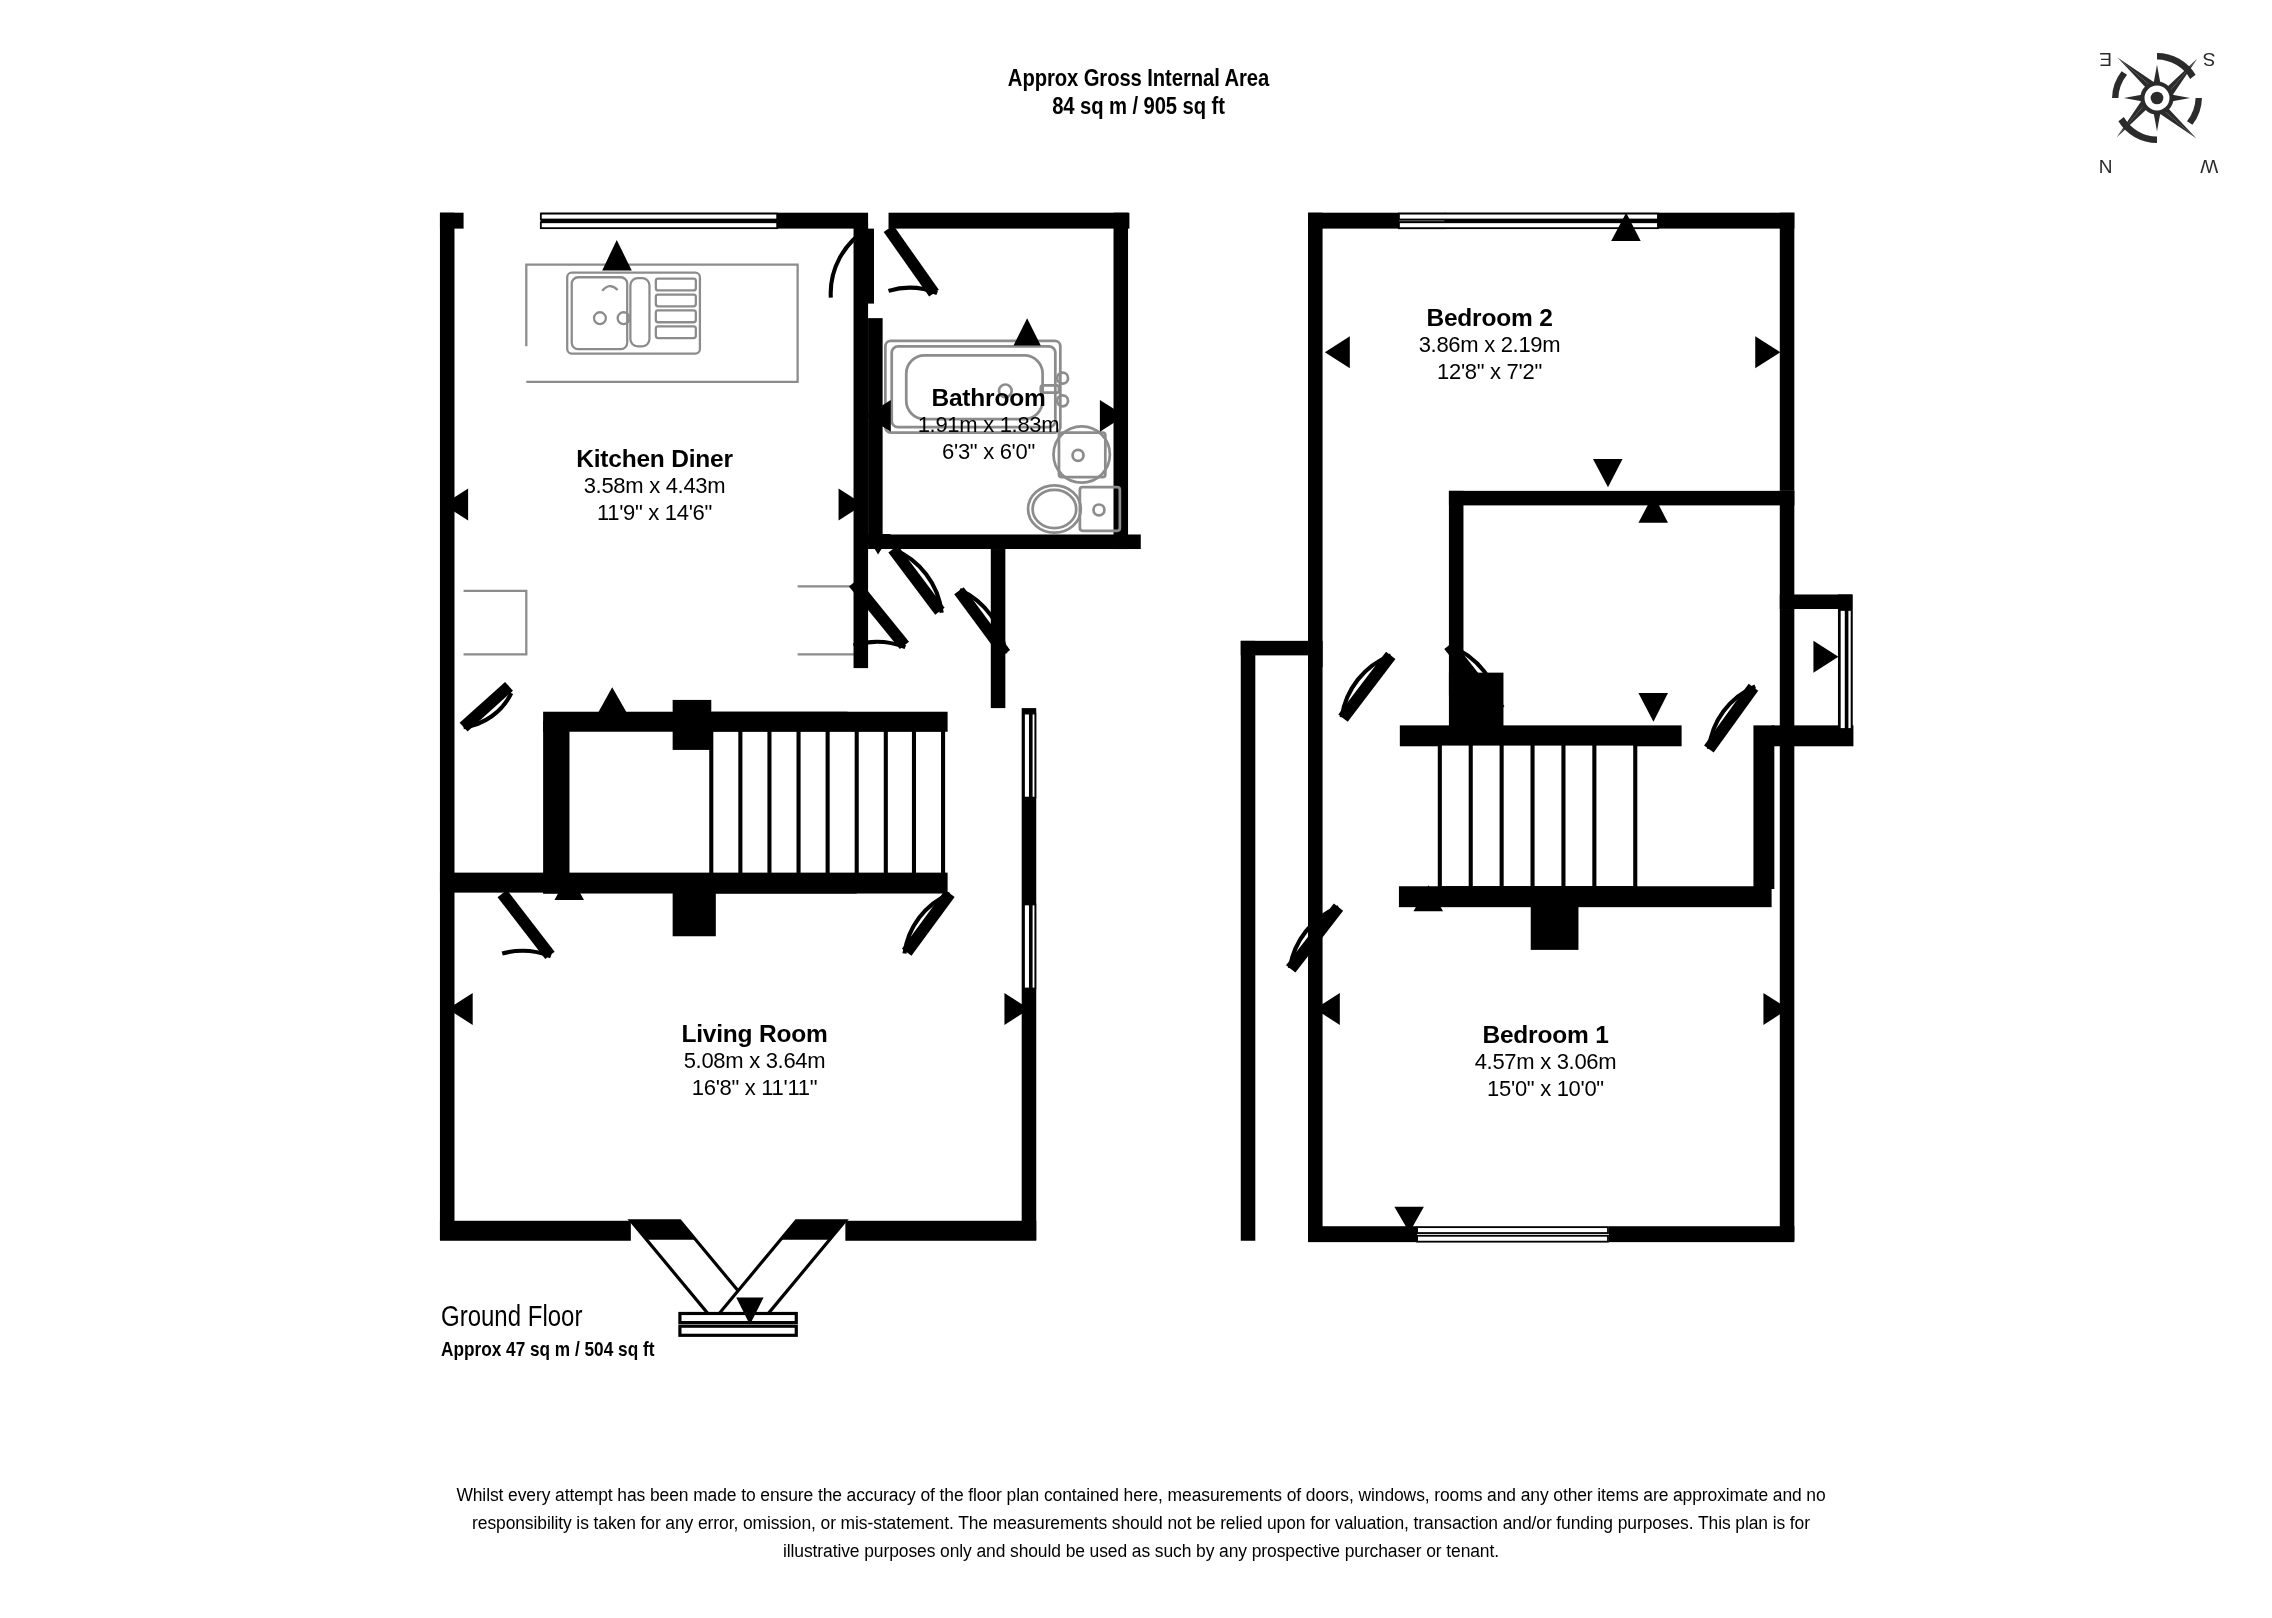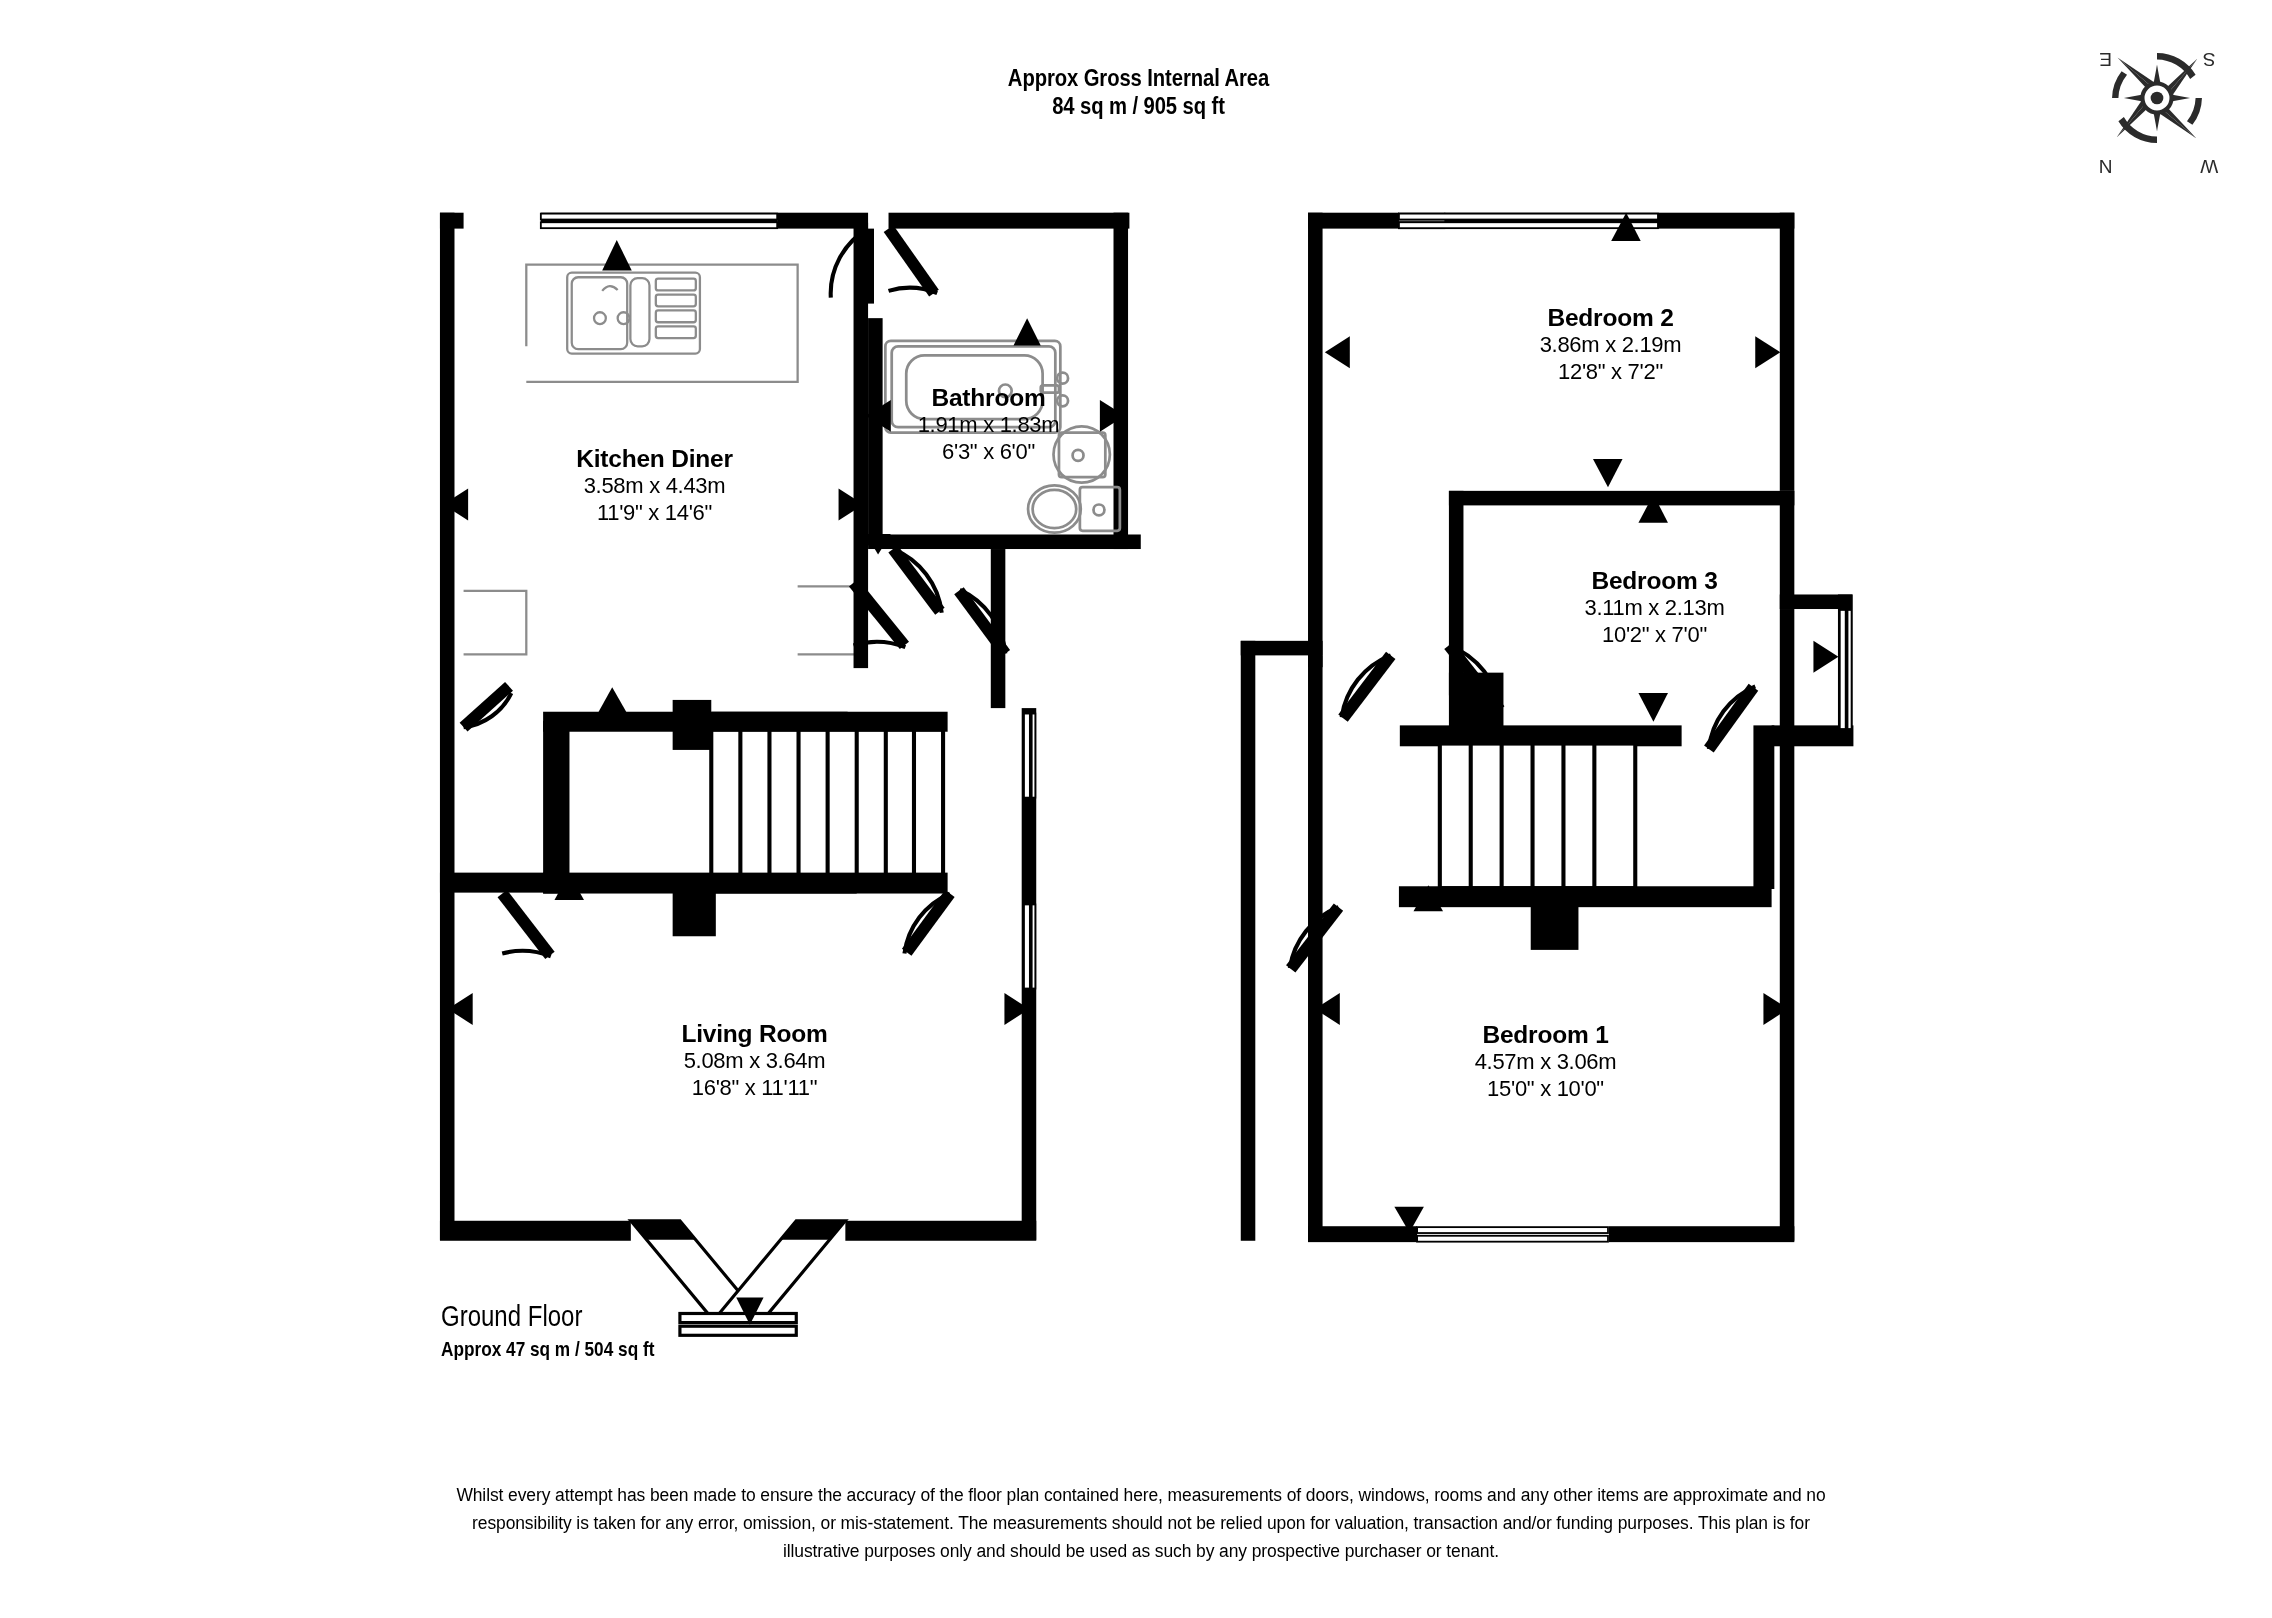--- a/index.html
+++ b/index.html
@@ -367,31 +367,26 @@
     <div class="dimm">1.91m x 1.83m</div>
     <div class="dimf">6'3" x 6'0"</div>
   </div>
 
   <div class="room" style="left:600px;top:1020px;width:309px;">
     <div class="name">Living Room</div>
     <div class="dimm">5.08m x 3.64m</div>
     <div class="dimf">16'8" x 11'11"</div>
   </div>
 
-  <div class="room" style="left:1456px;top:304px;width:309px;">
+  <div class="room" style="left:1335px;top:304px;width:309px;">
     <div class="name">Bedroom 2</div>
     <div class="dimm">3.86m x 2.19m</div>
     <div class="dimf">12'8" x 7'2"</div>
   </div>
 
-  <div class="room" style="left:1500px;top:567px;width:309px;">
-    <div class="name">Bedroom 3</div>
-    <div class="dimm">3.11m x 2.13m</div>
-    <div class="dimf">10'2" x 7'0"</div>
-  </div>
 
   <div class="room" style="left:1391px;top:1021px;width:309px;">
     <div class="name">Bedroom 1</div>
     <div class="dimm">4.57m x 3.06m</div>
     <div class="dimf">15'0" x 10'0"</div>
   </div>
 
   <div class="floorcap" style="left:441px;top:1298px;">
     <div class="title">Ground Floor</div>
     <div class="area">Approx 47 sq m / 504 sq ft</div>

